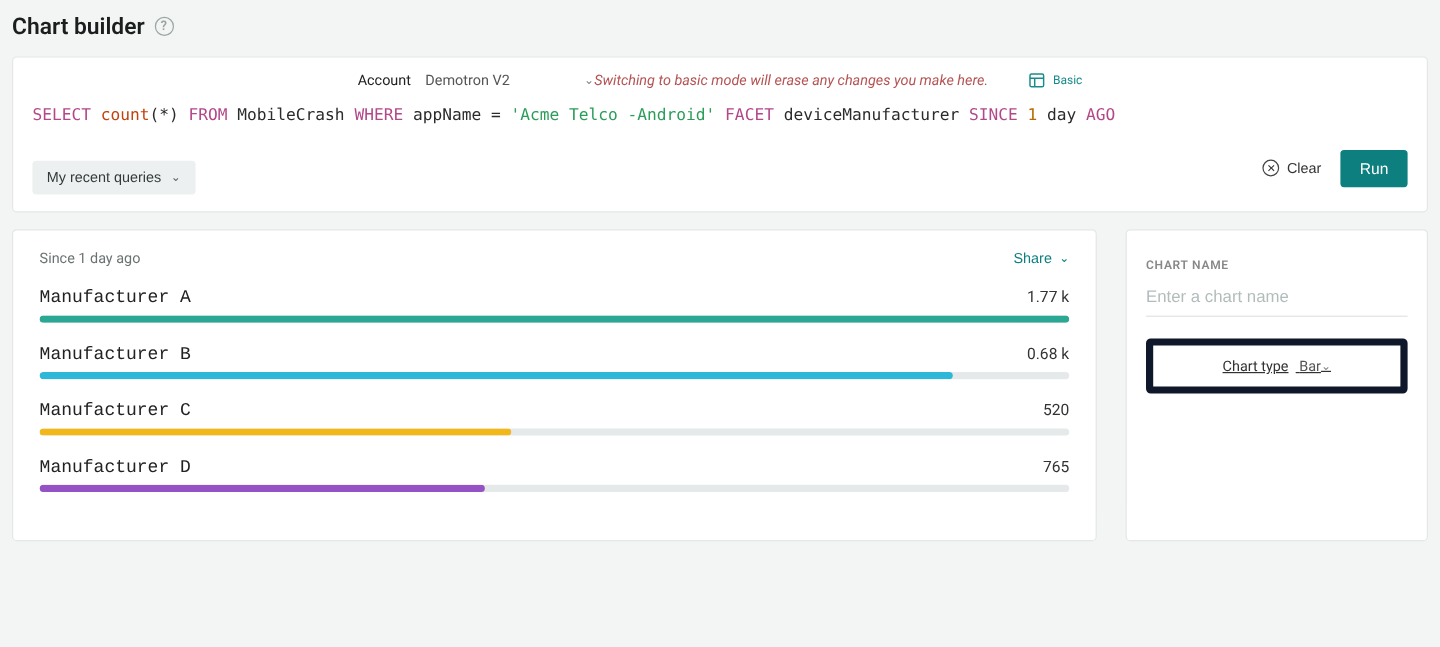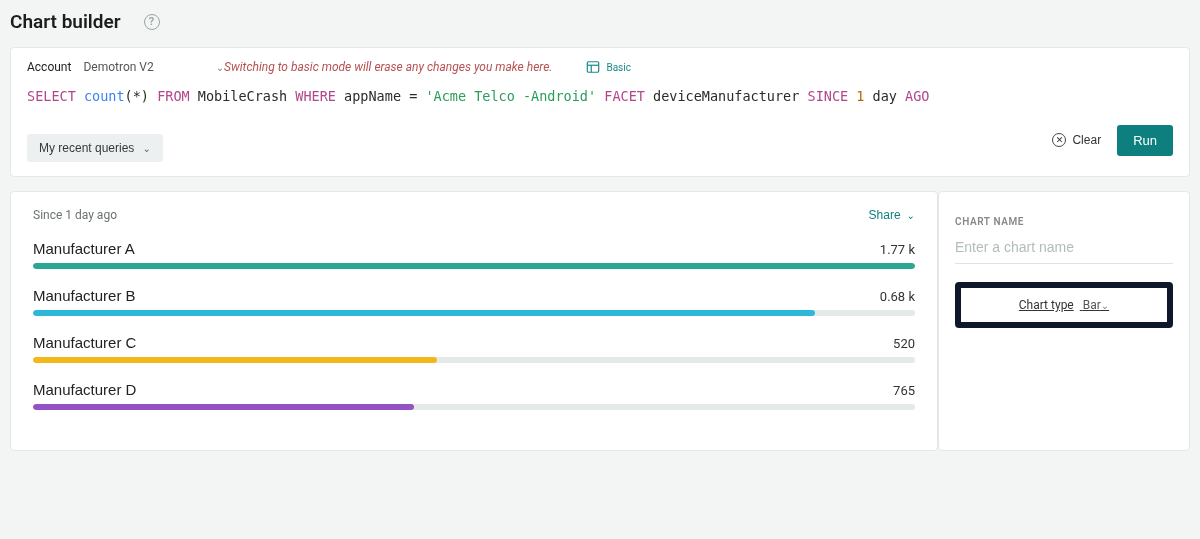--- a/index.html
+++ b/index.html
@@ -7,21 +7,21 @@
     font-family: -apple-system, BlinkMacSystemFont, "Segoe UI", Roboto, Helvetica, Arial, sans-serif;
     background: #f3f4f4;
     color: #1f2a2a;
     width: 1200px;
     height: 539px;
     overflow: hidden;
   }
   .page-header {
     display: flex;
     align-items: center;
-    gap: 23px;
+    gap: 8px;
     padding: 10px 10px 14px 10px;
   }
   .page-header h1 {
     font-size: 19px;
     font-weight: 600;
     color: #1a1e1e;
   }
   .help-icon {
     width: 16px; height: 16px;
     border: 1.4px solid #9aa5a5;
@@ -37,21 +37,21 @@
     background: #ffffff;
     border: 1px solid #e4e7e7;
     border-radius: 4px;
     margin: 0 10px;
   }
 
   .query-panel { padding: 12px 16px 14px 16px; }
 
   .query-top {
     display: flex;
-    justify-content: flex-start;
+    justify-content: center;
     align-items: center;
     margin-bottom: 10px;
   }
   .account-label { font-size: 12px; color: #222; margin-right: 6px; }
   .account-value { font-size: 12px; color: #555; }
   .account-selector { display: flex; align-items: center; gap: 6px; cursor: pointer; }
   .chev { font-size: 10px; color: #888; margin-left: 56px; }
 
   .warning-text {
     font-size: 12px;
@@ -70,21 +70,21 @@
   .basic-link svg { width: 14px; height: 14px; }
 
   .nrql {
     font-family: "Menlo", "Consolas", monospace;
     font-size: 13.5px;
     white-space: pre;
     padding: 4px 0 14px 0;
     color: #222;
   }
   .tok-kw   { color: #b2478a; }
-  .tok-fn   { color: #3b82f6; }
+  .tok-fn   { color: #c2410c; }
   .tok-id   { color: #2b2b2b; }
   .tok-str  { color: #2a9d5a; }
   .tok-num  { color: #b86a00; }
 
   .query-actions {
     display: flex;
     justify-content: space-between;
     align-items: center;
   }
   .recent-btn {
@@ -118,21 +118,21 @@
     color: #fff;
     border: none;
     border-radius: 3px;
     font-size: 13px;
     padding: 8px 16px;
     cursor: pointer;
   }
 
   .results-row {
     display: flex;
-    gap: 0;
+    gap: 24px;
     margin: 14px 10px 0 10px;
   }
   .chart-panel {
     flex: 1 1 auto;
     background: #fff;
     border: 1px solid #e4e7e7;
     border-radius: 4px;
     padding: 16px 22px 22px 22px;
   }
   .chart-header {
@@ -150,21 +150,21 @@
   }
 
   .bar-item { margin-bottom: 18px; }
   .bar-head {
     display: flex;
     justify-content: space-between;
     align-items: baseline;
     margin-bottom: 6px;
   }
   .bar-label {
-    font-family: Liberation Sans, sans-serif;
+    font-family: Liberation Mono, monospace;
     font-size: 15px;
     color: #222;
     white-space: pre;
     text-align: right;
   }
   .bar-value { font-size: 13px; color: #333; }
   .bar-track {
     width: 100%;
     height: 6px;
     background: #e6e9e9;

